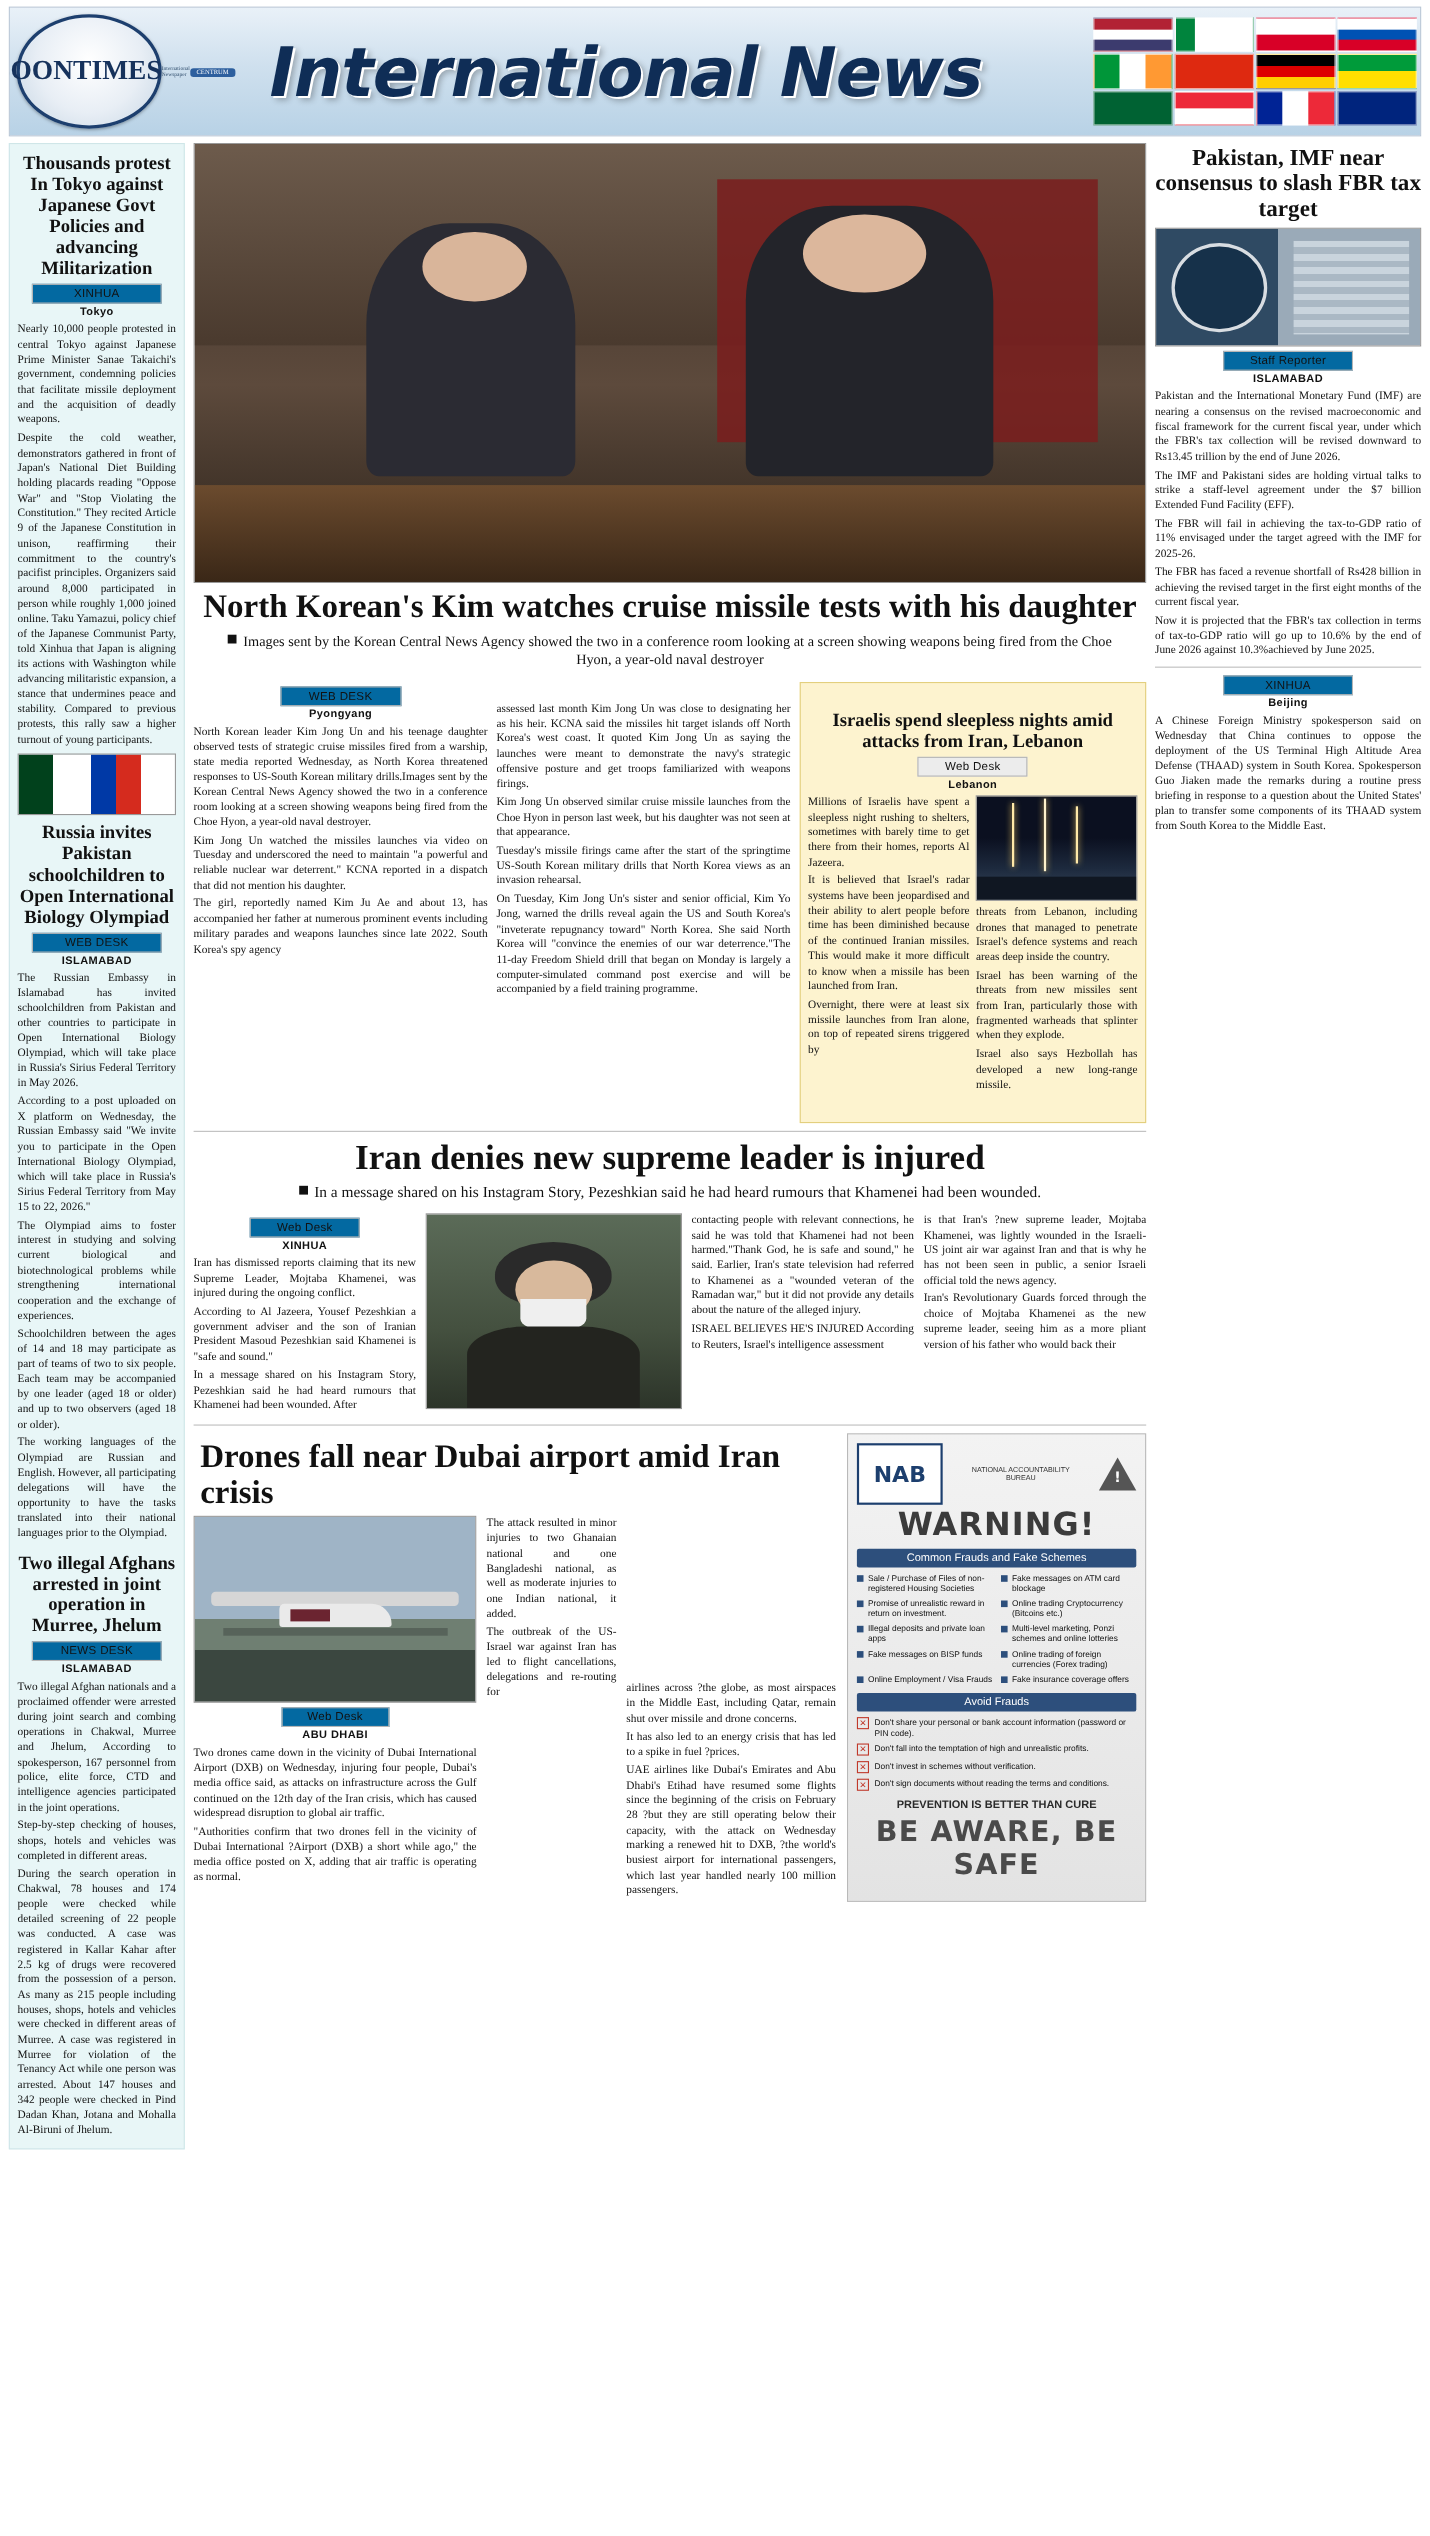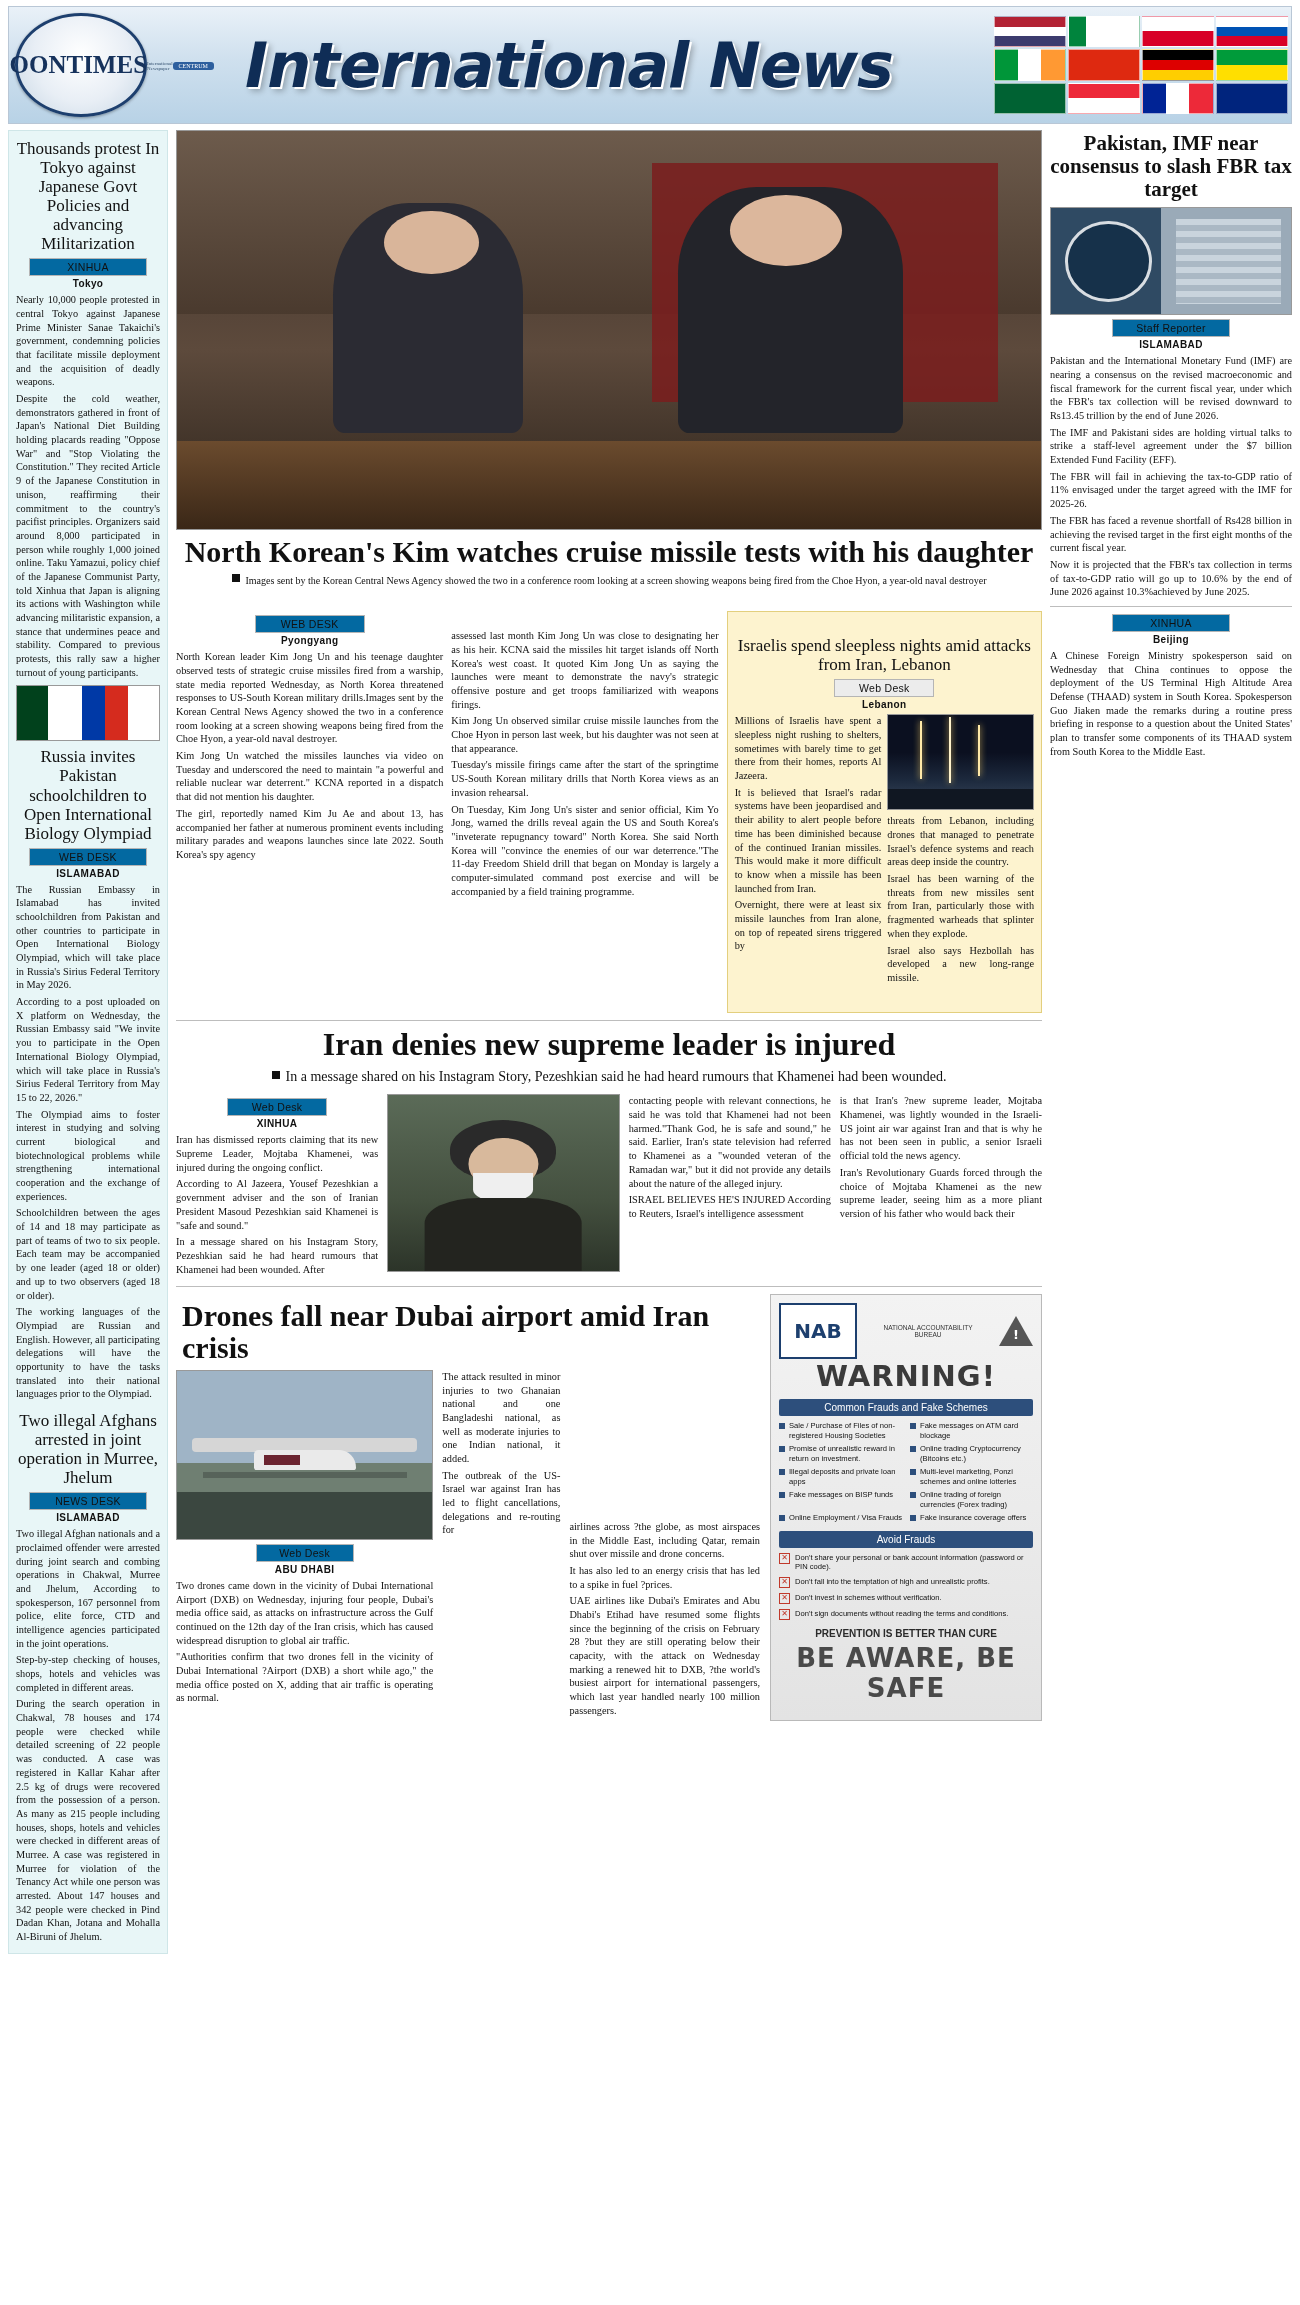--- a/index.html
+++ b/index.html
@@ -53,41 +53,41 @@
   .flagcell{ border:1px solid rgba(255,255,255,.6); }
 
   
   .grid { display:flex; gap:8px; margin-top:6px; }
   .col-left { width:160px; flex:0 0 160px; }
   .col-mid  { flex:1 1 auto; }
   .col-right{ width:242px; flex:0 0 242px; }
 
   h1.hl { font-size:30px; line-height:1.06; font-weight:bold; text-align:center; margin:6px 0 6px; }
   h2.hl { font-size:21px; line-height:1.1; font-weight:bold; text-align:center; margin:2px 0 6px; }
-  h3.hl { font-size:17px; line-height:1.12; font-weight:normal; text-align:center; margin:2px 0 5px; }
+  h3.hl { font-size:17px; line-height:1.12; font-weight:bold; text-align:center; margin:2px 0 5px; }
 
   .deskbar {
     background:#0369a1; border:1px solid #b5b5b5;
     font-family:"Liberation Sans", sans-serif;
     font-size:10.5px; text-align:center; padding:2px 6px; margin:4px auto 2px;
     width:118px; letter-spacing:.3px;
   }
   .dateline { text-align:center; font-family:"Liberation Sans",sans-serif;
     font-size:10px; font-weight:bold; margin-bottom:4px; letter-spacing:.4px;}
   .body-txt { font-size:10.3px; line-height:1.33; text-align:justify; }
   .body-txt p { margin:0 0 3px; }
 
   .left-tinted { background:#e8f6f7; border:1px solid #cfe6e8; padding:6px 7px; }
 
   
   .photo { position:relative; overflow:hidden; border:1px solid #999; }
 
   .kim-photo { height:400px; background:linear-gradient(180deg,#3b2e28 0%, #5d4a3c 55%, #2a2119 100%); }
 
-  .sub-bullet { font-size:10px; line-height:1.35; text-align:center; margin:0 26px 24px; }
+  .sub-bullet { font-size:13px; line-height:1.35; text-align:center; margin:0 26px 11px; }
   .sq { display:inline-block; width:8px; height:8px; background:#111; margin-right:6px; vertical-align:2px;}
 
   .yellowbox { background:#fdf3cf; border:1px solid #e3cf7e; padding:24px 7px; }
   .yellowbox .deskbar{ background:#efefef; }
 
   .warnbox { border:1px solid #b9b9b9; background:linear-gradient(180deg,#f3f3f3,#e3e3e3); padding:8px; }
 
   hr.rule { border:0; border-top:1px solid #bdbdbd; margin:7px 0; }
 
   

